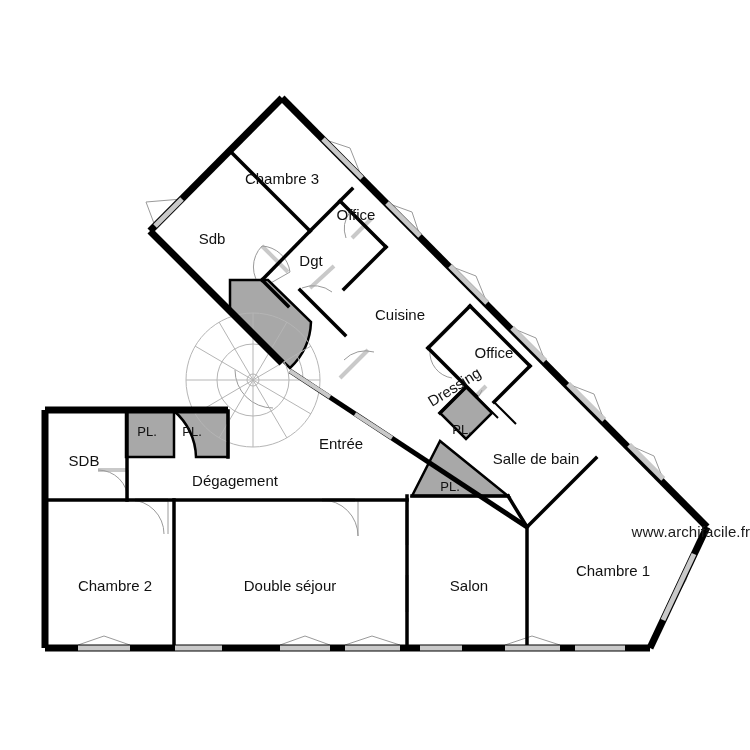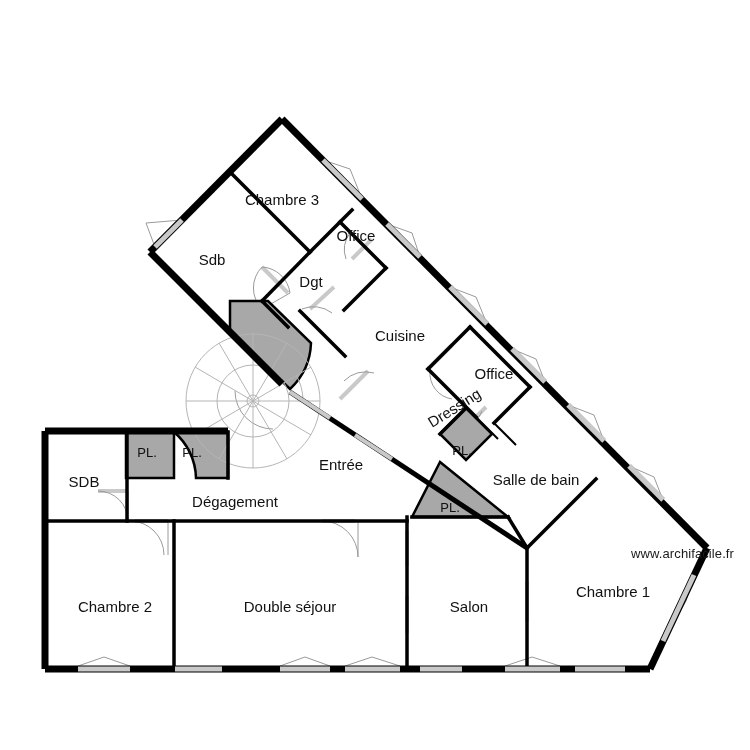--- a/index.html
+++ b/index.html
@@ -12,45 +12,44 @@
     height: 750px;
     font-family: "Liberation Sans", sans-serif;
     position: relative;
     overflow: hidden;
   }
   #plan-root {
     position: absolute;
     left: 0; top: 0;
     width: 750px;
     height: 596px;
-    margin-top: 21px;
   }
   svg.plan {
     display: block;
     width: 750px;
     height: 750px;
     background: #ffffff;
   }
   .room-label {
     font-family: "Liberation Sans", sans-serif;
     font-size: 15px;
     fill: #111111;
     text-anchor: middle;
     dominant-baseline: middle;
     user-select: none;
   }
   .room-label.small {
     font-size: 13px;
   }
   .watermark {
     position: absolute;
-    right: 16px;
+    right: 0;
     bottom: 56px;
     font-family: "Liberation Sans", sans-serif;
-    font-size: 13px;
+    font-size: 15px;
     color: #1a1a1a;
     letter-spacing: 0.1px;
   }
 </style>
 </head>
 <body>
 
 <div id="plan-root">
   <svg class="plan" viewBox="0 0 750 750">
 

